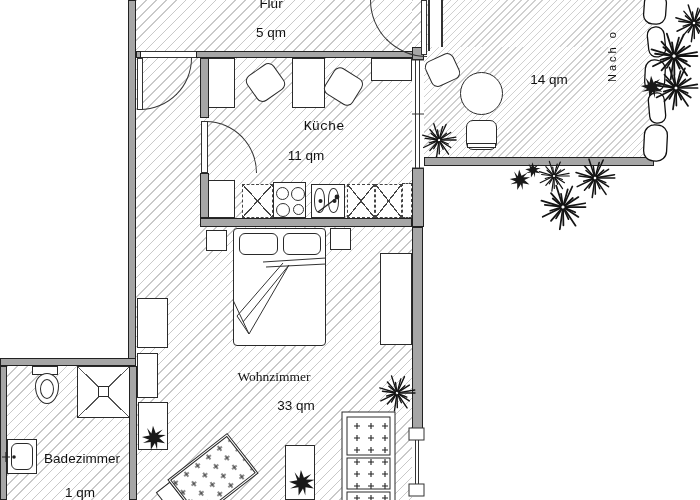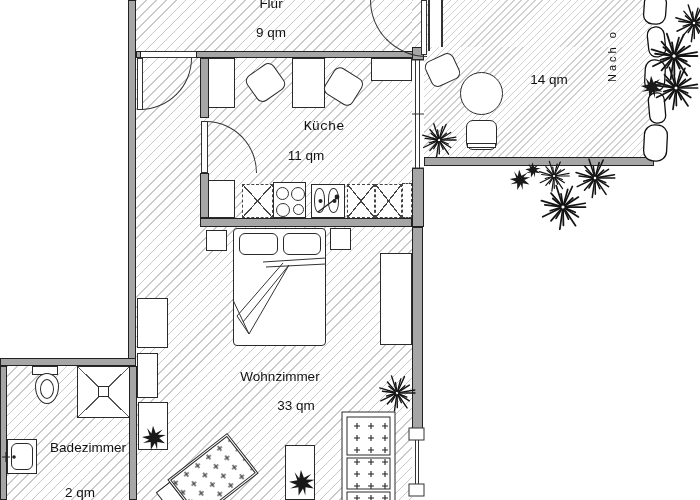--- a/index.html
+++ b/index.html
@@ -381,23 +381,23 @@
       <polygon points="5.5,0.0 11.8,5.5 3.5,4.2 3.3,12.6 1.0,5.4 -3.4,12.5 -3.6,4.2 -11.8,5.4 -5.2,1.9 -12.9,-1.2 -4.7,-2.8 -7.4,-10.7 -2.8,-4.8 -1.1,-13.0 1.9,-5.2 9.3,-9.1 4.2,-3.5 12.6,-3.3" fill="#191919"></polygon>
     </svg>
   <svg class="dark-plant" viewBox="-15 -15 30 30" style="left:140px;top:424px;width:28px;height:28px;">
       <polygon points="5.5,0.0 11.8,5.5 3.5,4.2 3.3,12.6 1.0,5.4 -3.4,12.5 -3.6,4.2 -11.8,5.4 -5.2,1.9 -12.9,-1.2 -4.7,-2.8 -7.4,-10.7 -2.8,-4.8 -1.1,-13.0 1.9,-5.2 9.3,-9.1 4.2,-3.5 12.6,-3.3" fill="#191919"></polygon>
     </svg>
   <svg class="dark-plant" viewBox="-15 -15 30 30" style="left:287px;top:468px;width:30px;height:30px;">
       <polygon points="5.5,0.0 11.8,5.5 3.5,4.2 3.3,12.6 1.0,5.4 -3.4,12.5 -3.6,4.2 -11.8,5.4 -5.2,1.9 -12.9,-1.2 -4.7,-2.8 -7.4,-10.7 -2.8,-4.8 -1.1,-13.0 1.9,-5.2 9.3,-9.1 4.2,-3.5 12.6,-3.3" fill="#191919"></polygon>
     </svg>
 
   <div class="lbl" style="left:234px;top:-4px;width:74px;">Flur</div>
-  <div class="lbl" style="left:234px;top:25px;width:74px;">9 qm</div>
+  <div class="lbl" style="left:234px;top:25px;width:74px;">5 qm</div>
   <div class="lbl" style="left:288px;top:119px;width:72px;font-family:Liberation Mono, monospace;">Küche</div>
   <div class="lbl" style="left:270px;top:148px;width:72px;">11 qm</div>
   <div class="lbl" style="left:509px;top:72px;width:80px;">14 qm</div>
-  <div class="lbl" style="left:219px;top:369px;width:122px;">Wohnzimmer</div>
+  <div class="lbl" style="left:213px;top:369px;width:122px;font-family:Liberation Serif, serif;">Wohnzimmer</div>
   <div class="lbl" style="left:256px;top:398px;width:80px;">33 qm</div>
-  <div class="lbl" style="left:32px;top:440px;width:100px;margin-left:6px;">Badezimmer</div>
-  <div class="lbl" style="left:40px;top:485px;width:80px;">2 qm</div>
+  <div class="lbl" style="left:32px;top:451px;width:100px;">Badezimmer</div>
+  <div class="lbl" style="left:40px;top:485px;width:80px;">1 qm</div>
   <div class="vtext">Nach o</div>
 
 </div>
 
 </body></html>

